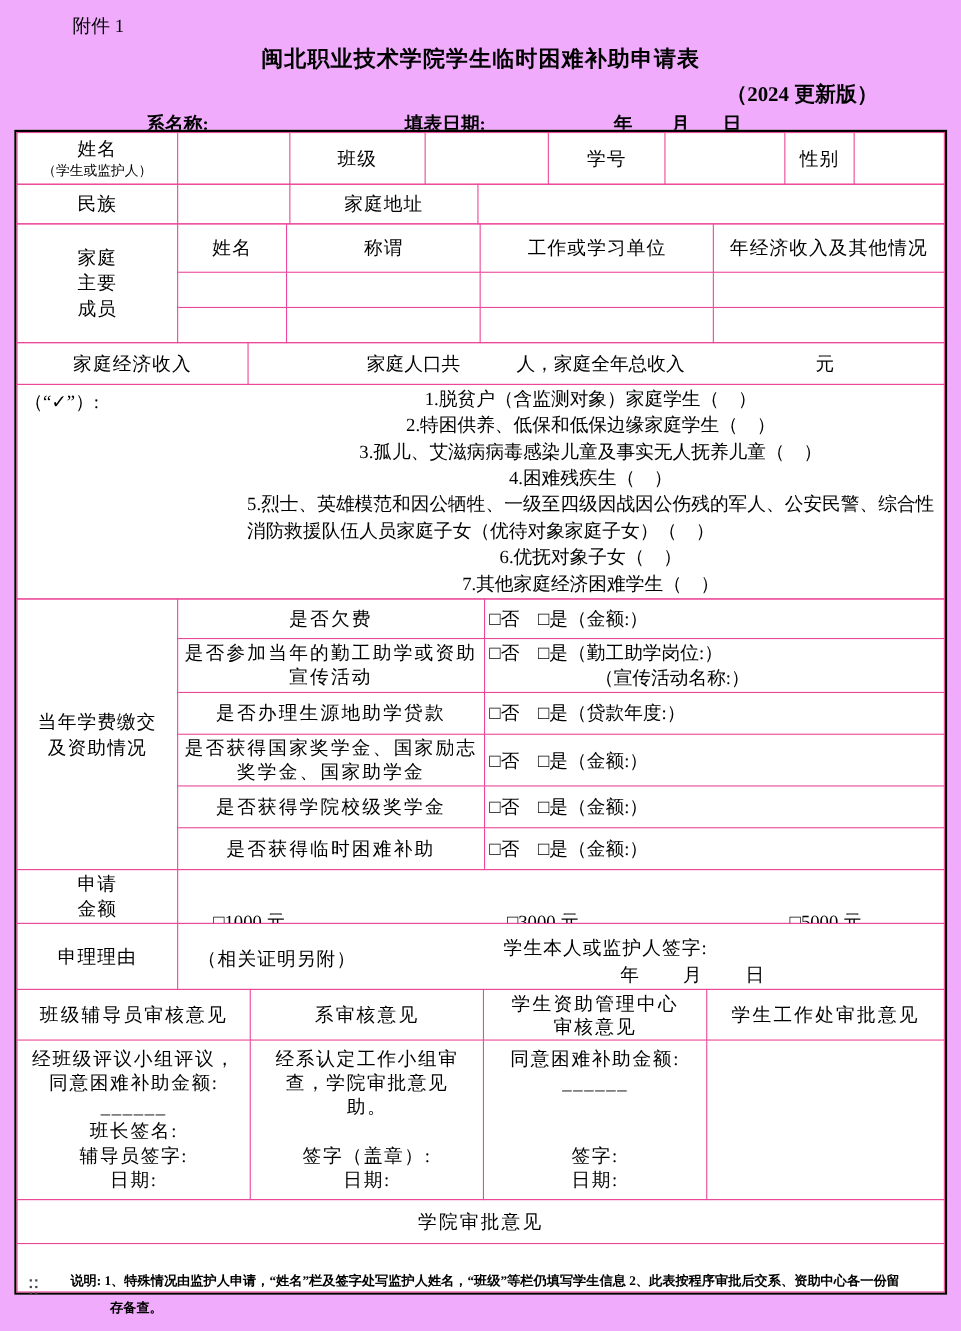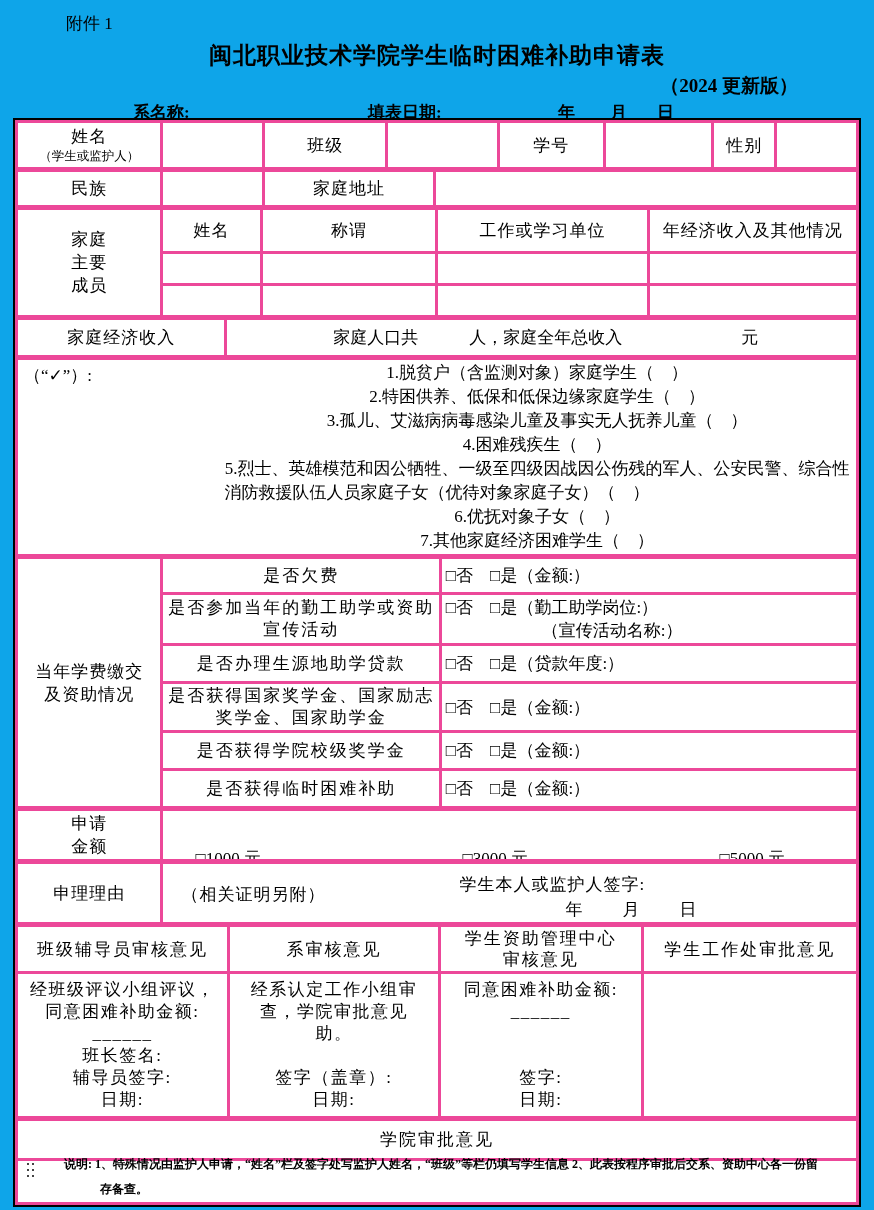--- a/index.html
+++ b/index.html
@@ -1,35 +1,35 @@
 <!DOCTYPE html>
 <html><head>
 <meta charset="utf-8">
 <style>
   * { box-sizing: border-box; }
   html,body { margin:0; padding:0; background:#ffffff; }
   .sheet {
-    position:relative; width:874px; height:1210px; background:#0ea5e9;
+    position:relative; width:874px; height:1210px; background:#f0abfc;
     font-family:"Liberation Serif","DejaVu Serif",serif; color:#000; overflow:hidden;
   }
   
   .attachment { position:absolute; left:66px; top:12px; font-size:17px; }
   .title { position:absolute; top:40px; left:0; width:100%; text-align:center;
-           font-size:23px; font-weight:bold; letter-spacing:1px; }
+           font-size:20px; font-weight:bold; letter-spacing:1px; }
   .edition { position:absolute; top:73px; right:76px; font-size:19px; font-weight:bold; }
   .meta { position:absolute; top:97px; left:0; width:100%; height:20px; font-size:17px; font-weight:bold; }
   .meta span { position:absolute; top:4px;font-family:Liberation Serif, serif; }
   .m-dept { left:133px; } .m-date { left:368px; }
   .m-y { left:558px; } .m-m { left:610px; } .m-d { left:657px; }
 
   
   .formtable { position:absolute; top:118px; left:13px; width:848px; border:2px solid #000; background:#fff; }
   .formtable table { width:100%; border-collapse:collapse; table-layout:fixed; margin-top:-1px; }
   .formtable table:first-child { margin-top:0; }
-  .formtable td { border:3px solid #ec4899; padding:1px 4px; font-size:17px; text-align:center; vertical-align:middle; overflow:hidden; }
+  .formtable td { border:1px solid #ec4899; padding:1px 4px; font-size:17px; text-align:center; vertical-align:middle; overflow:hidden; }
   .lbl { letter-spacing:1px; }
   .sub { font-size:12.5px; letter-spacing:0; }
   .left { text-align:left; }
   .vtop { vertical-align:top; }
 
   
   .cats { position:relative; text-align:left; padding:3px 6px 3px 6px; }
   .cat-prefix { position:absolute; left:6px; top:4px; }
   .cat-item { text-indent:200px; line-height:24px; }
 

